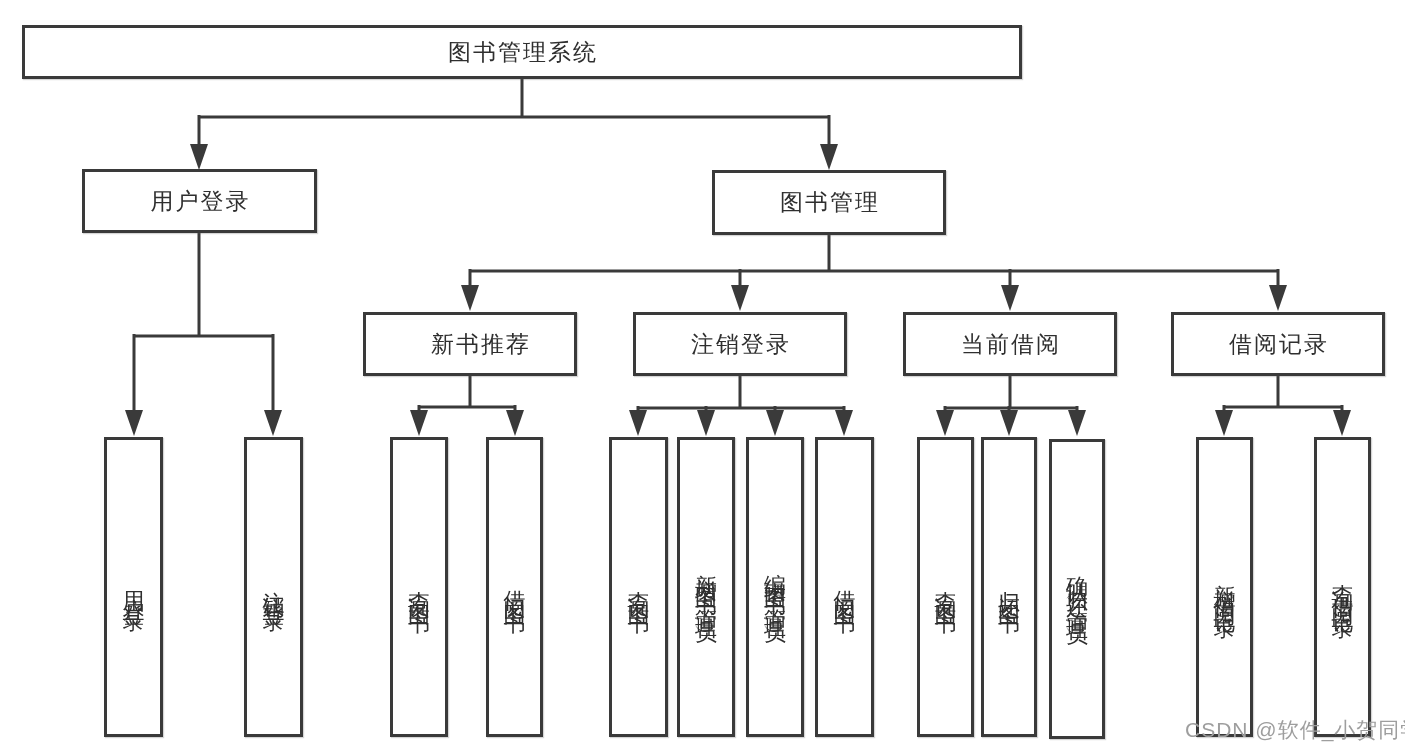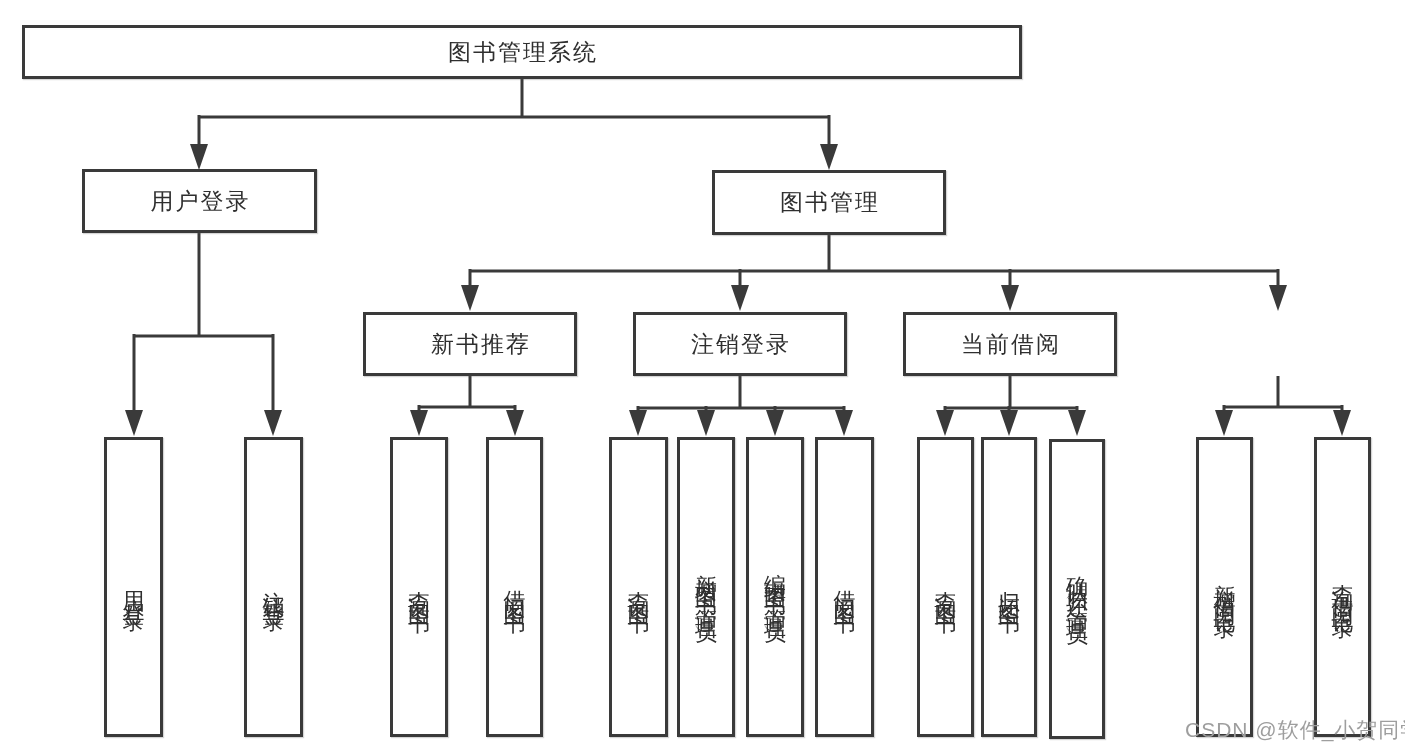--- a/index.html
+++ b/index.html
@@ -118,20 +118,21 @@
   </svg>
 
   <div class="node hbox" style="left:22px; top:13px; width:1000px; height:54px;margin-top:12px;">图书管理系统</div>
 
   <div class="node hbox" style="left:82px; top:169px; width:235px; height:64px;">用户登录</div>
   <div class="node hbox" style="left:712px; top:170px; width:234px; height:65px;">图书管理</div>
 
   <div class="node hbox" style="left:363px; top:312px; width:214px; height:64px;padding-left:20px;">新书推荐</div>
   <div class="node hbox" style="left:633px; top:312px; width:214px; height:64px;">注销登录</div>
   <div class="node hbox" style="left:903px; top:312px; width:214px; height:64px;">当前借阅</div>
+  <div class="node hbox" style="left:1171px; top:312px; width:214px; height:64px;">借阅记录</div>
 
   <div class="node vbox" style="left:104px; top:437px; width:59px; height:300px;">用户登录</div>
   <div class="node vbox" style="left:244px; top:437px; width:59px; height:300px;">注销登录</div>
 
   <div class="node vbox" style="left:390px; top:437px; width:58px; height:300px;">查询图书</div>
   <div class="node vbox" style="left:486px; top:437px; width:57px; height:300px;">借阅图书</div>
 
   <div class="node vbox" style="left:609px; top:437px; width:59px; height:300px;">查询图书</div>
   <div class="node vbox" style="left:677px; top:437px; width:58px; height:300px;">新增图书（管理员）</div>
   <div class="node vbox" style="left:746px; top:437px; width:58px; height:300px;">编辑图书（管理员）</div>

